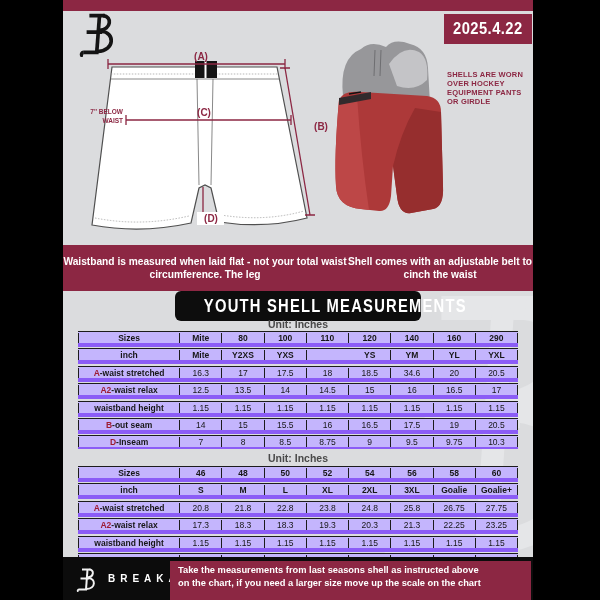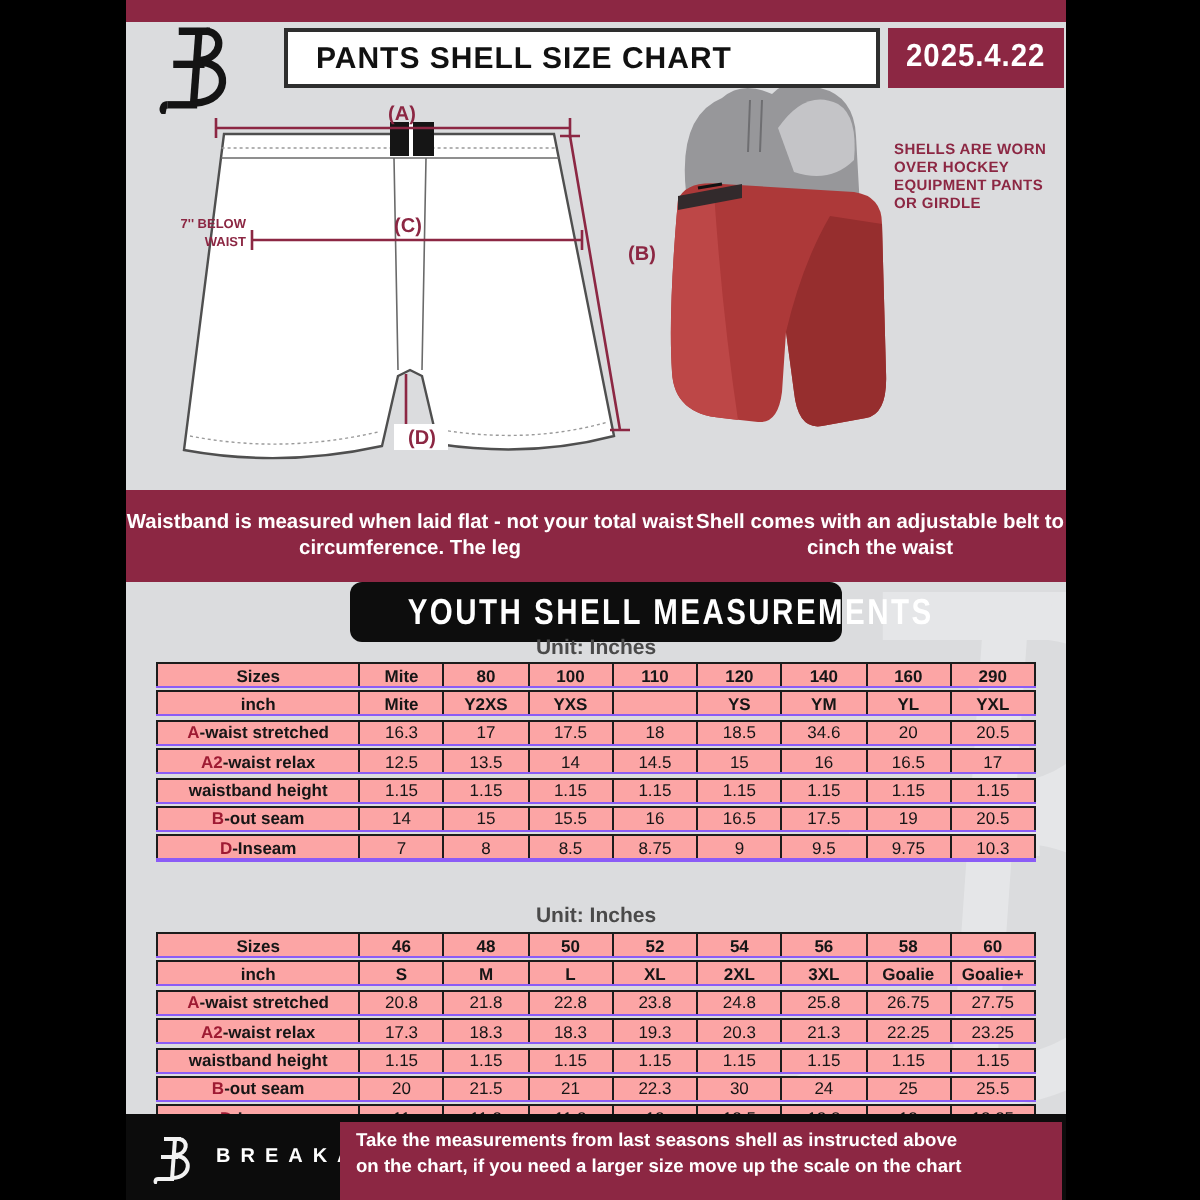--- a/index.html
+++ b/index.html
@@ -32,22 +32,22 @@
                        transform:scaleX(.82);white-space:nowrap;}
   .banner-youth{top:291px;}
   .banner-adult{top:424px;}
   .unit{left:0;width:470px;text-align:center;font-size:10.5px;font-weight:600;color:#4a4a4a;z-index:3;}
   .unit-youth{top:318px;}
   .unit-adult{top:452px;}
   
   .mtable{left:15px;width:440px;z-index:3;}
   .table-youth{top:331px;}
   .table-adult{top:466px;}
-  .mrow{display:flex;height:11px;margin-bottom:1.4px;background:#fca5a5;
-        border-top:1px solid #1c1c1c;border-bottom:1px solid #8b5cf6;box-sizing:content-box;}
+  .mrow{display:flex;height:11px;margin-bottom:1.4px;background:#c4b5fd;
+        border-top:1px solid #1c1c1c;border-bottom:4px solid #8b5cf6;box-sizing:content-box;align-items:flex-end;}
   .mrow.last{border-bottom-width:2px;}
   .mcell{border-right:1px solid #1c1c1c;display:flex;align-items:center;justify-content:center;
          font-size:8.5px;color:#161616;white-space:nowrap;overflow:hidden;}
   .mcell.label{width:102px;border-left:1px solid #1c1c1c;font-weight:700;}
   .mcell.val{width:42px;}
   .mrow.bold .mcell{font-weight:700;}
   .prefix{color:#9e1b33;}
   
   .footer{left:0;top:557px;width:470px;height:43px;background:#0c0c0c;z-index:3;}
   .logo-foot{position:absolute;left:12px;top:10px;width:25px;height:25px;color:#f2f2f2;}
@@ -81,21 +81,20 @@
   <div class="page">
 
     <svg class="z watermark" viewBox="0 0 100 100" preserveAspectRatio="none">
       <use href="#bwk-logo"></use>
     </svg>
 
     <div class="z topstrip"></div>
     <svg class="z logo-top" viewBox="0 0 100 100">
       <use href="#bwk-logo"></use>
     </svg>
-    <div class="z title-box">PANTS SHELL SIZE CHART</div>
     <div class="z date-box">
       <span>2025.4.22</span>
     </div>
 
     <svg class="z diagram" viewBox="0 0 260 190">
 
       <path d="M29 19 L194 19 L224 170 Q182 181 136 174 L128 140 L122 137 L116 140 L108 175 Q58 186 9 177 Z" fill="#ffffff" stroke="#4f4f4f" stroke-width="1.2"></path>
       <path d="M27.5 31 L196.4 31" stroke="#6a6a6a" stroke-width="0.8" fill="none"></path>
       <path d="M27.8 26 L195.8 26" stroke="#9a9a9a" stroke-width="0.7" stroke-dasharray="1.5 1.5" fill="none"></path>
       <path d="M114 31 L116 137 M130 31 L128 137" stroke="#6a6a6a" stroke-width="0.8" fill="none"></path>

